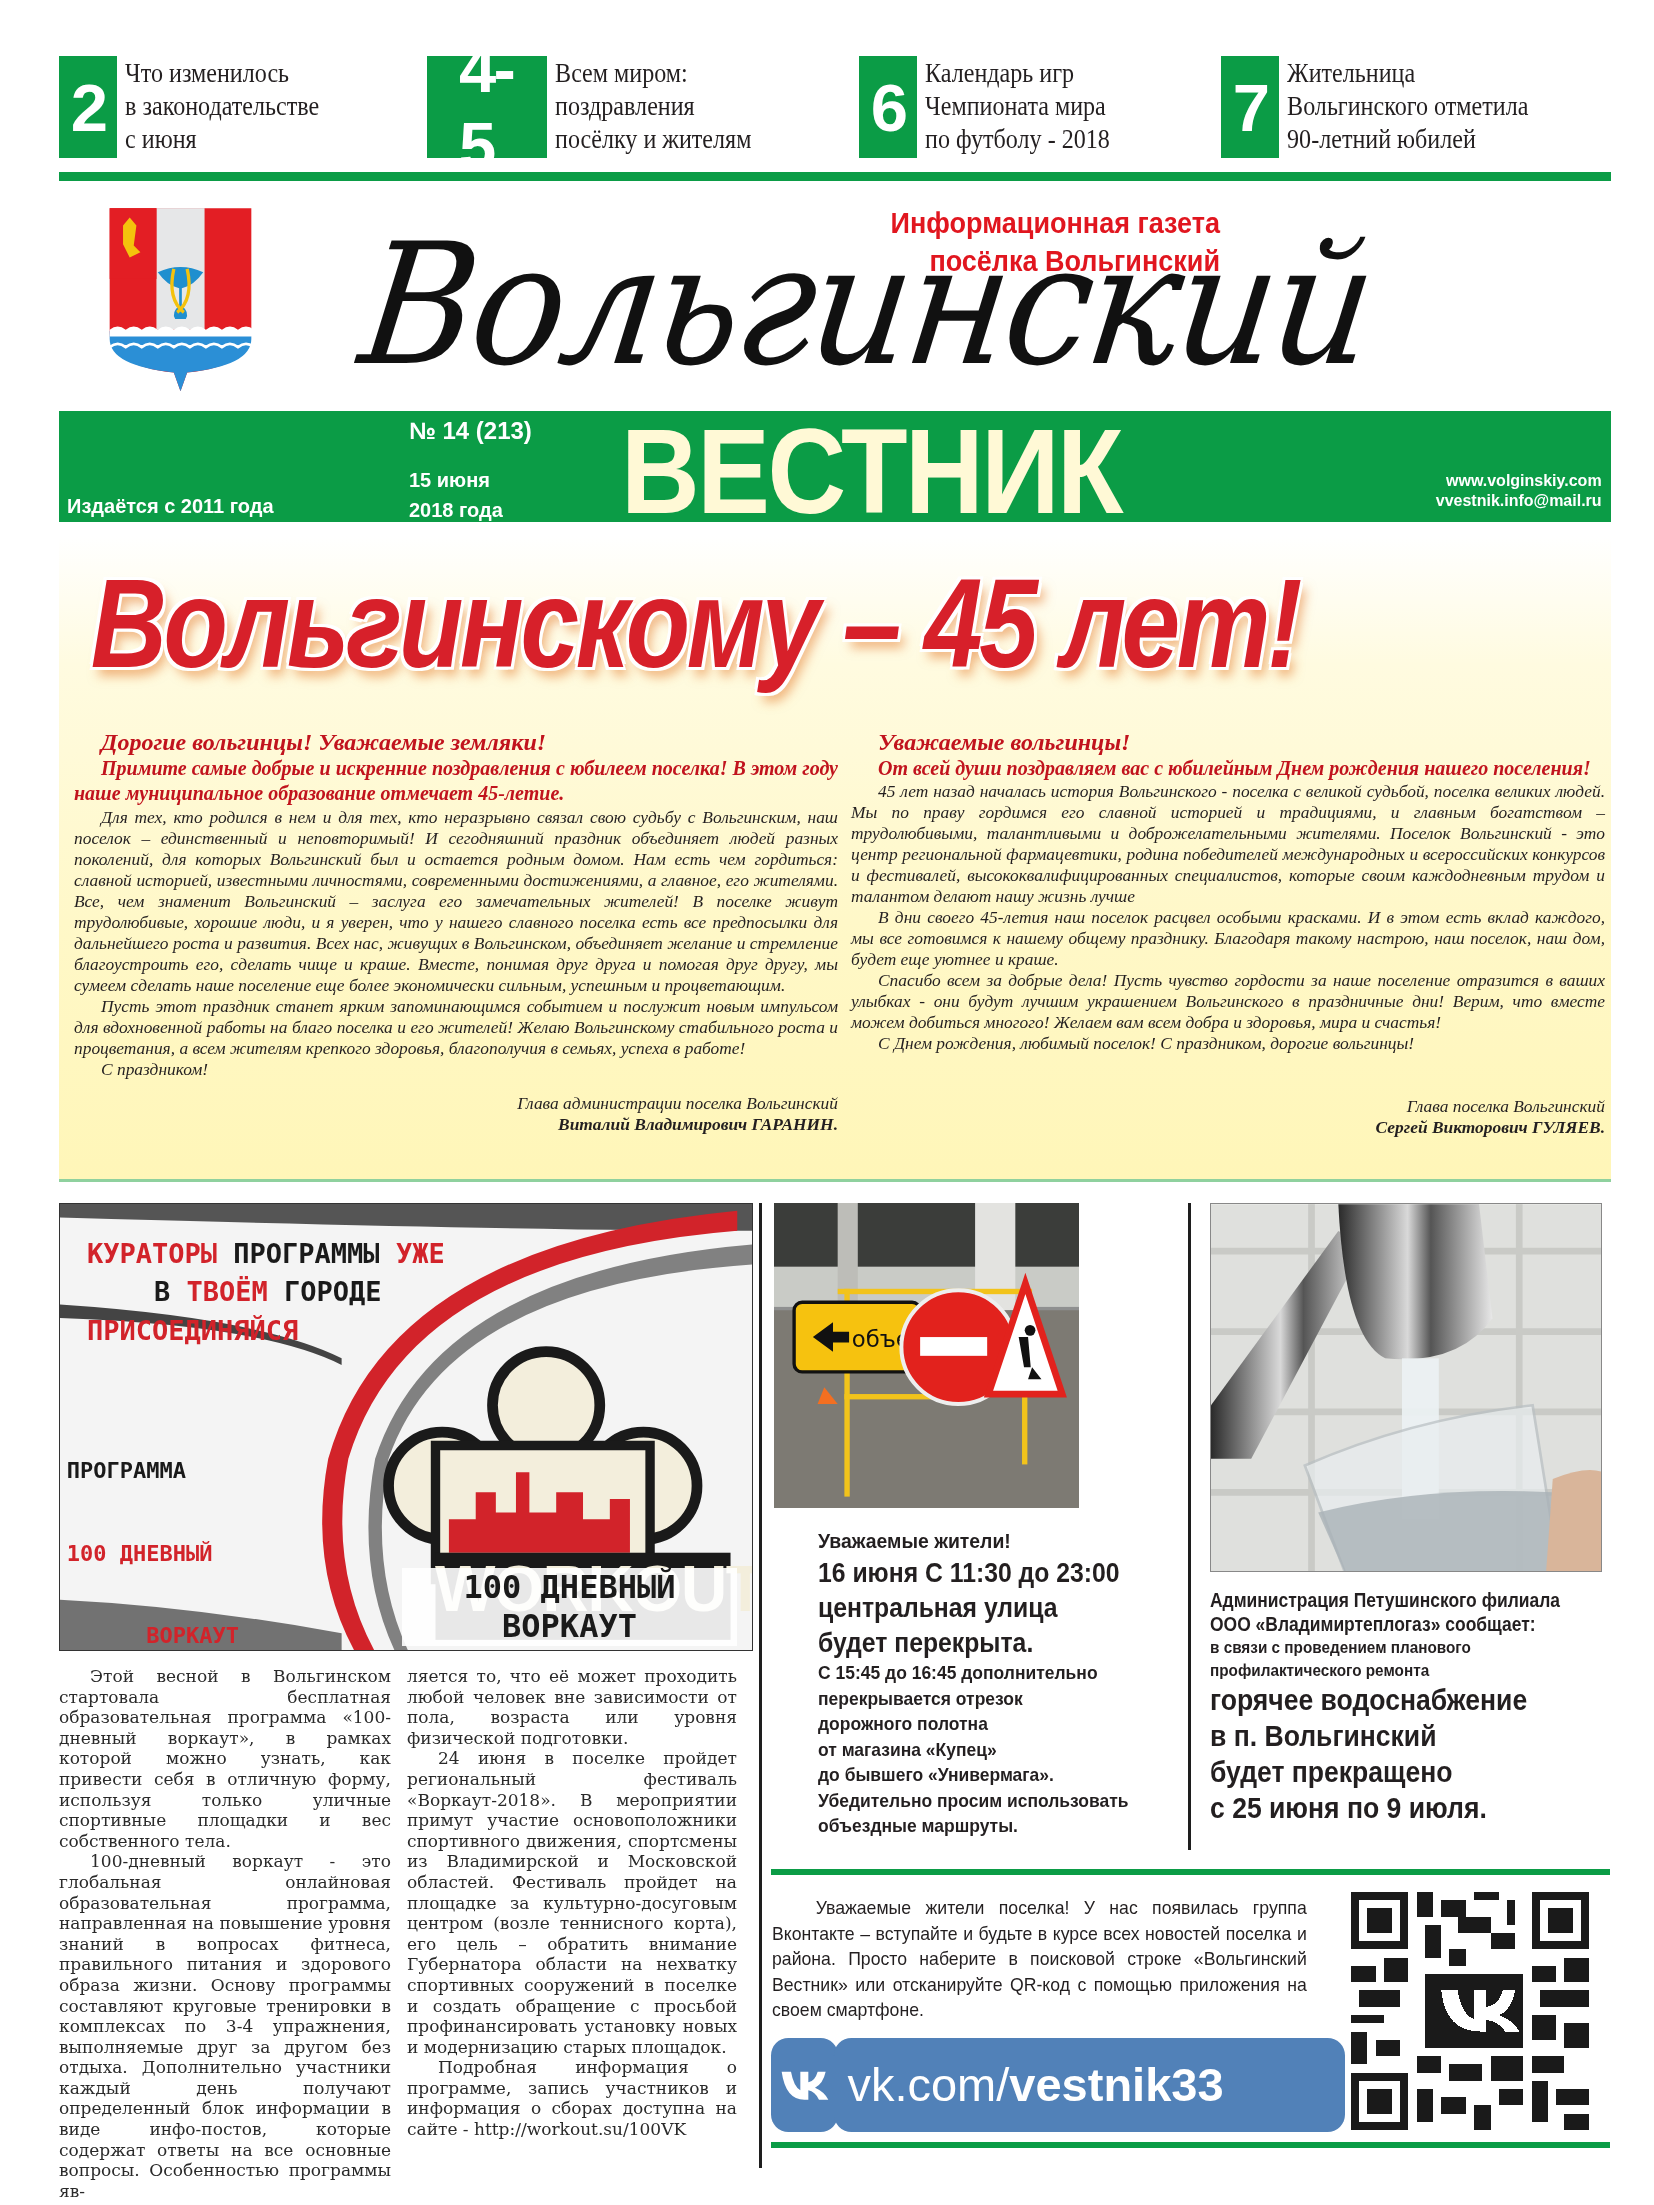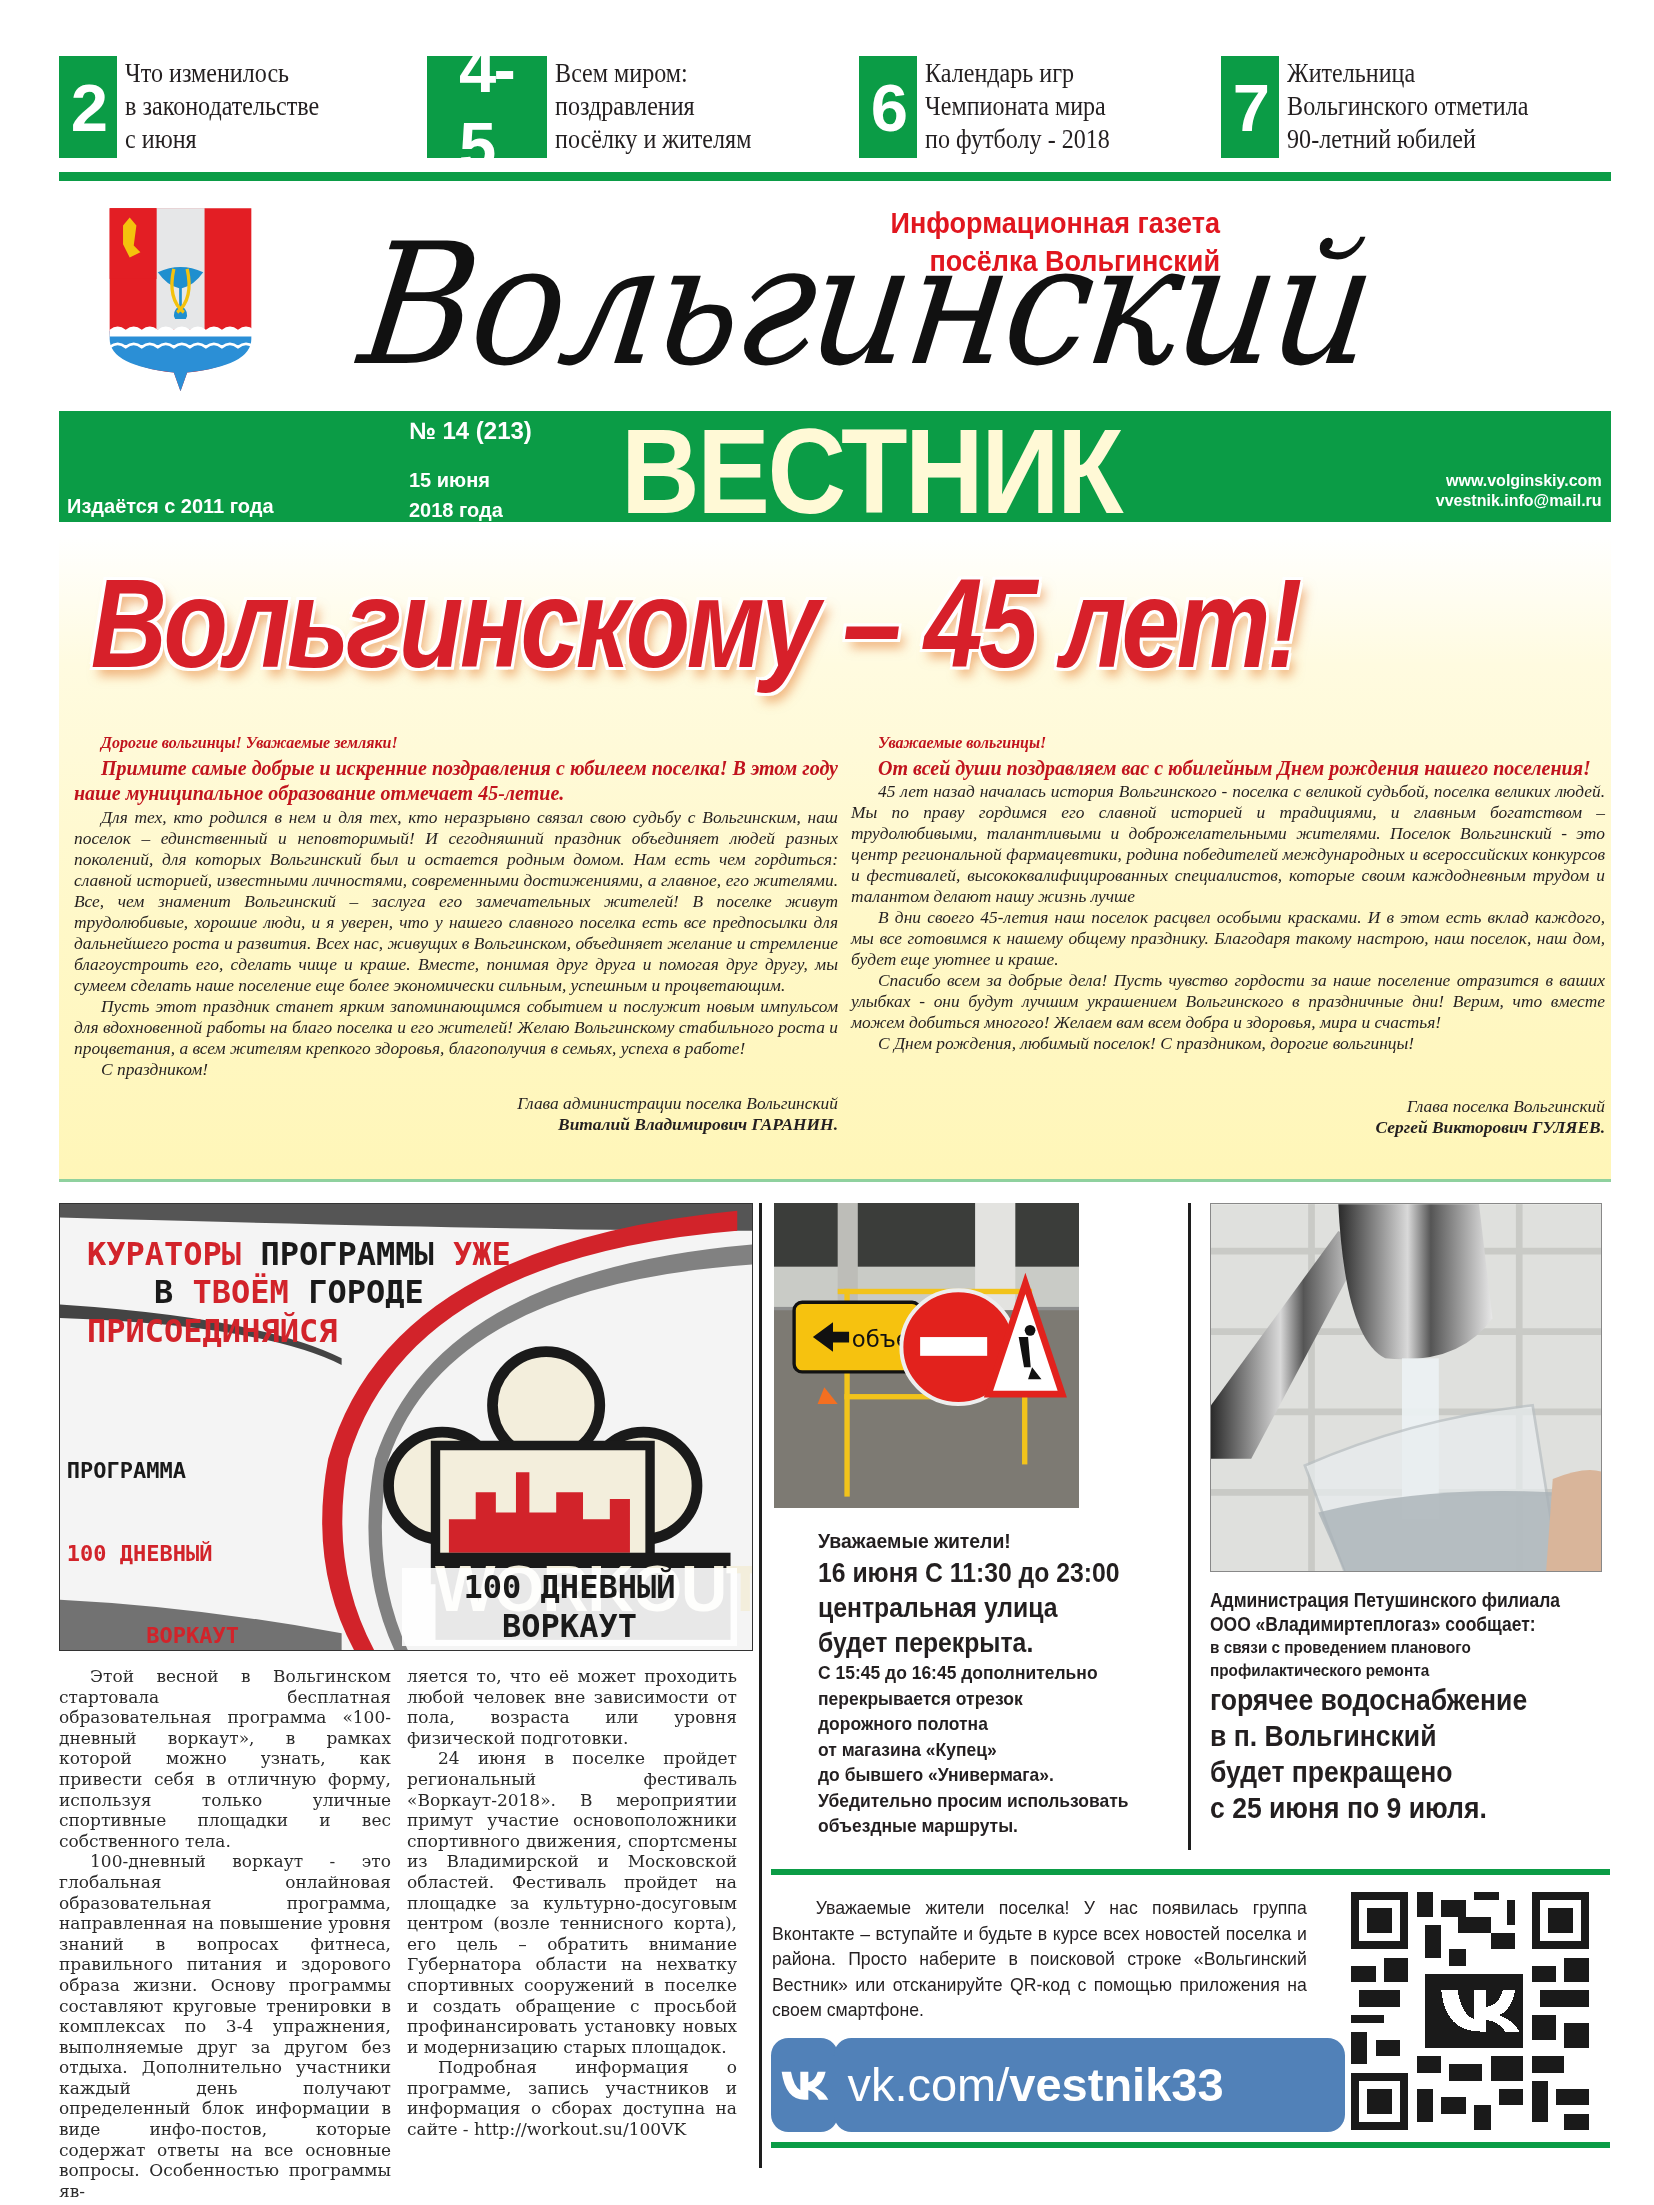--- a/index.html
+++ b/index.html
@@ -35,30 +35,30 @@
     font-weight: 700; font-size: 16px; line-height: 20px; }
 
   
   .anniv { position: absolute; left: 59px; top: 536px; width: 1552px; height: 643px;
     background: linear-gradient(180deg, #ffffff 0%, #fffbe0 20%, #fff8c8 60%, #fff6b8 100%); }
   .headline { position: absolute; left: 47px; top: 556px; width: 1561px; text-align: center;
     font-family: "Liberation Sans", sans-serif; font-weight: 700; font-style: italic; font-size: 127px; line-height: 134px;
     color: #d7202a; letter-spacing: -4px; transform: scaleX(0.83); transform-origin: left top; white-space: nowrap;
     text-shadow: 0 0 0 #fff, 3.4px 3.4px 0 #fff, -3.4px -3.4px 0 #fff, 3.4px -3.4px 0 #fff, -3.4px 3.4px 0 #fff, 6.7px 9.4px 12px rgba(228,120,40,0.55); }
   .letter { position: absolute; top: 730px; width: 764px; font-size: 17.4px; line-height: 21px; color: #231f20; }
-  .letter .greet { color: #c1131d; font-style: italic; font-weight: 700; font-size: 16px; line-height: 25.5px; text-indent: 27px; }
+  .letter .greet { color: #c1131d; font-style: italic; font-weight: 700; font-size: 24px; line-height: 25.5px; text-indent: 27px; }
   .letter .greet2 { color: #c1131d; font-style: italic; font-weight: 700; font-size: 20px; line-height: 25.5px; text-indent: 27px; text-align: justify; }
   .letter p.body { font-style: italic; text-indent: 27px; text-align: justify; }
   .letter .sig { text-align: right; font-style: italic; margin-top: 13.4px; }
   .letter .sig-name { text-align: right; font-style: italic; font-weight: 700; }
   .rule-mid { position: absolute; left: 59px; top: 1179px; width: 1552px; height: 2.7px; background: #8fd19e; }
 
   
   .workout-img { position: absolute; left: 59px; top: 1203px; width: 694px; height: 448px; background: #fff; overflow: hidden; border: 1.3px solid #333; }
-  .wk-txt { position: absolute; font-family: "DejaVu Sans Mono", monospace; font-weight: 700; font-size: 32px; line-height: 32px; white-space: nowrap; }
+  .wk-txt { position: absolute; font-family: "DejaVu Sans Mono", monospace; font-weight: 700; font-size: 27px; line-height: 32px; white-space: nowrap; }
   .red { color: #d2232a; }
   .blk { color: #1a1a1a; }
 
   .col-text { position: absolute; font-family: "DejaVu Serif", serif; font-size: 17px; line-height: 20.6px; text-align: justify; color: #2a2a2a; }
   .col-text p { text-indent: 31px; }
 
   
   .vsep { position: absolute; width: 2.7px; background: #1e1e1e; }
 
   

